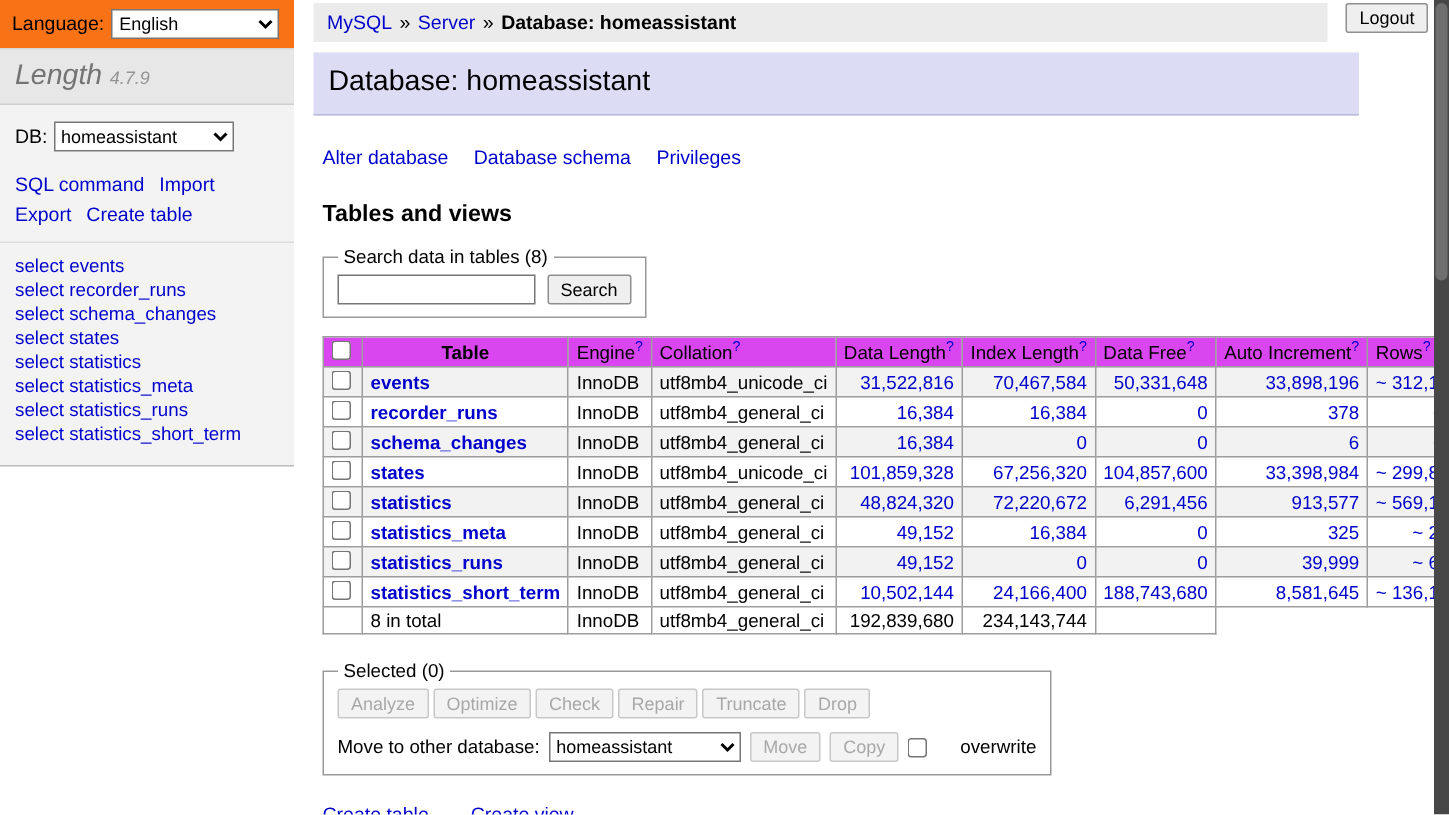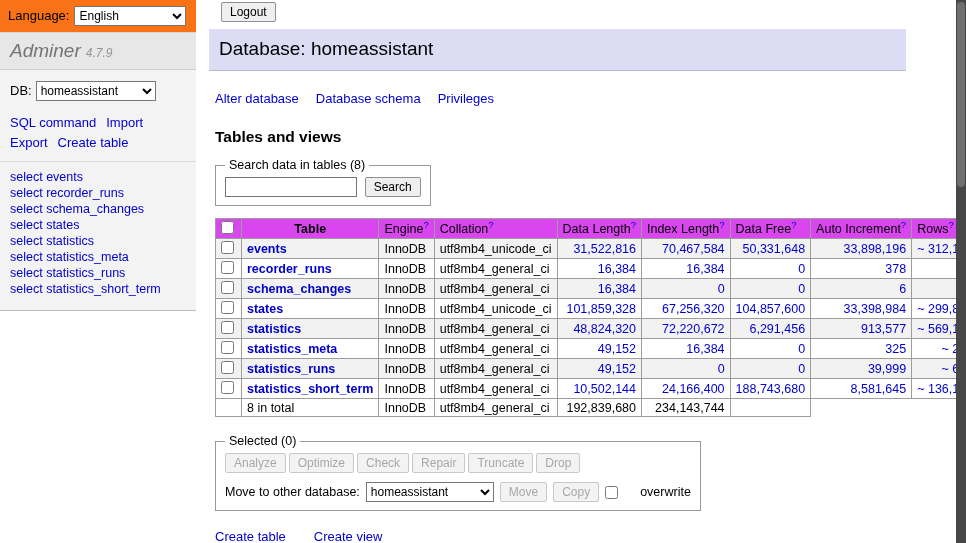--- a/index.html
+++ b/index.html
@@ -104,21 +104,21 @@
 
 <div class="page">
 
   <aside class="sidebar">
     <div class="lang-row">
       <label>Language:</label><select class="lang-select">
         <option>English</option>
       </select>
     </div>
     <div class="sidebar-body">
-      <h1 class="logo"><span>Adminer</span><span class="version">4.7.9</span></h1>
+      <h1 class="logo"><span>Length</span><span class="version">4.7.9</span></h1>
       <div class="db-row">
         <label>DB:</label><select class="db-select">
           <option>homeassistant</option>
         </select>
       </div>
       <p class="menu-links">
         
       <a>SQL command</a><a>Import</a><a>Export</a><a>Create table</a></p>
       <ul class="table-list">
 
@@ -130,20 +130,25 @@
           <li><a>select</a> <a>statistics_meta</a></li>
           <li><a>select</a> <a>statistics_runs</a></li>
           <li><a>select</a> <a>statistics_short_term</a></li>
         </ul>
     </div>
   </aside>
 
   <main class="main">
 
     <div class="top-row">
+      <div class="breadcrumb">
+        <span>
+          
+        <span class="bc-item"><a>MySQL</a><span class="bc-sep">»</span></span><span class="bc-item"><a>Server</a><span class="bc-sep">»</span></span></span><span class="current">Database: homeassistant</span>
+      </div>
       <div class="logout-wrap">
         <button>Logout</button>
       </div>
     </div>
 
     <div class="content">
 
       <h2 class="db-title">Database: homeassistant</h2>
 
       <p class="action-links">

